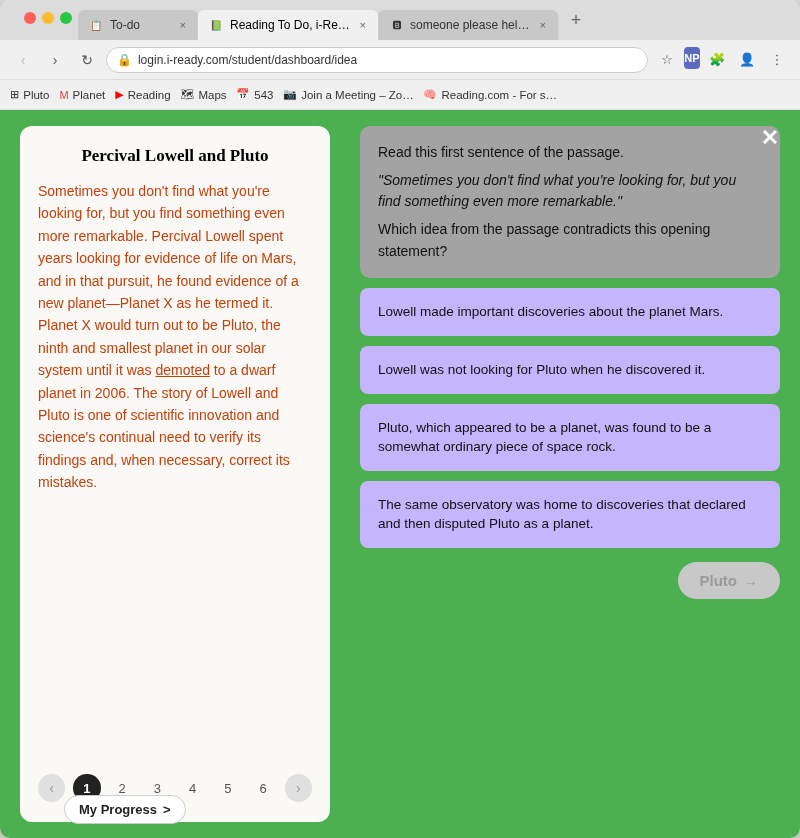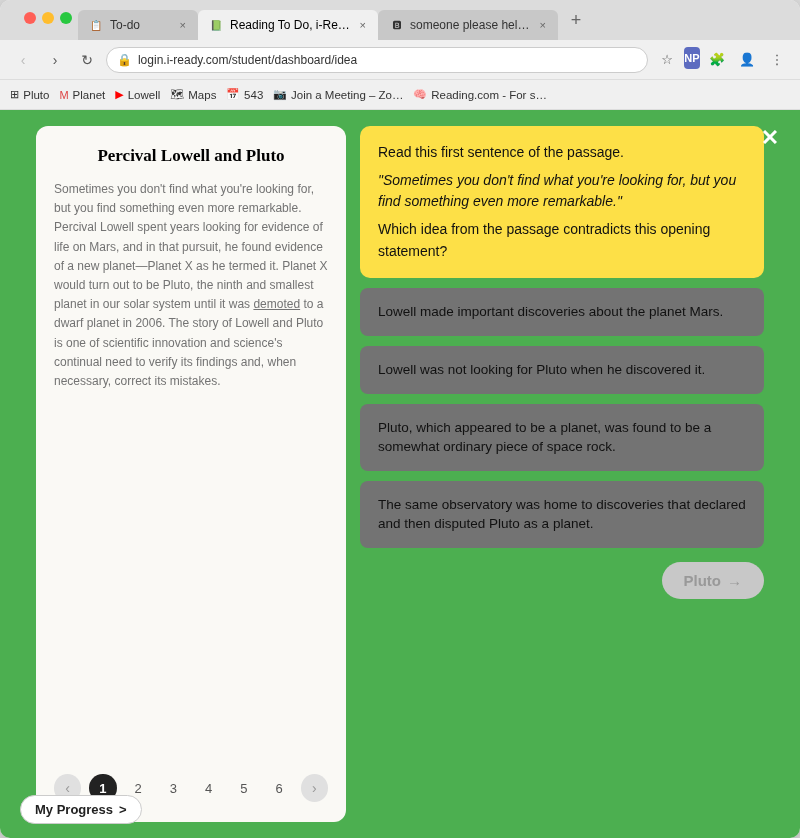--- a/index.html
+++ b/index.html
@@ -201,22 +201,22 @@
       cursor: pointer;
       display: flex;
       align-items: center;
       justify-content: center;
       font-weight: bold;
       z-index: 10;
     }
 
     .main-layout {
       display: flex;
-      gap: 14px;
-      padding: 16px 36px;
+      gap: 30px;
+      padding: 16px 20px;
       height: 100%;
     }
 
     
     .passage-panel {
       width: 310px;
       background: #faf9f5;
       border-radius: 12px;
       padding: 20px 18px;
       display: flex;
@@ -228,23 +228,23 @@
     .passage-title {
       font-size: 17px;
       font-weight: 700;
       text-align: center;
       margin-bottom: 14px;
       color: #000;
       font-family: Georgia, serif;
     }
 
     .passage-text {
-      font-size: 12px;
+      font-size: 14px;
       line-height: 1.6;
-      color: #737373;
+      color: #c2410c;
       flex: 1;
     }
 
     .passage-text .underlined {
       text-decoration: underline;
     }
 
     .pagination {
       display: flex;
       align-items: center;
@@ -286,39 +286,39 @@
 
     
     .question-panel {
       flex: 1;
       display: flex;
       flex-direction: column;
       gap: 10px;
     }
 
     .question-box {
-      background: #fde047;
+      background: #a3a3a3;
       border-radius: 10px;
       padding: 16px 18px;
       font-size: 14px;
       line-height: 1.55;
       color: #111;
     }
 
     .question-box .quote {
       font-style: italic;
       margin: 6px 0;
     }
 
     .question-box .question-text {
       font-weight: 400;
     }
 
     .answer-option {
-      background: #737373;
+      background: #c4b5fd;
       border-radius: 8px;
       padding: 12px 16px;
       font-size: 13.5px;
       color: #111;
       line-height: 1.45;
       cursor: pointer;
       border: 2px solid transparent;
       transition: border-color 0.15s;
     }
 
@@ -354,20 +354,21 @@
       border: 1.5px solid #ccc;
       border-radius: 16px;
       padding: 6px 14px;
       font-size: 13px;
       font-weight: 600;
       color: #222;
       cursor: pointer;
       display: flex;
       align-items: center;
       gap: 6px;
+      margin-left: 44px;
     }
   </style>
 </head>
 <body>
 
 <div class="browser">
 
   <div class="tab-bar">
     <div class="tab-bar-inner">
       <div class="traffic-lights">
@@ -419,21 +420,21 @@
     <div class="bookmark-item">
       <span class="bookmark-icon">⊞</span>
       <span>Pluto</span>
     </div>
     <div class="bookmark-item">
       <span class="bookmark-icon" style="color:#d44;">M</span>
       <span>Planet</span>
     </div>
     <div class="bookmark-item">
       <span class="bookmark-icon" style="color:#f00;">▶</span>
-      <span>Lowell</span>
+      <span>Reading</span>
     </div>
     <div class="bookmark-item">
       <span class="bookmark-icon">🗺</span>
       <span>Maps</span>
     </div>
     <div class="bookmark-item">
       <span class="bookmark-icon">📅</span>
       <span>543</span>
     </div>
     <div class="bookmark-item">

